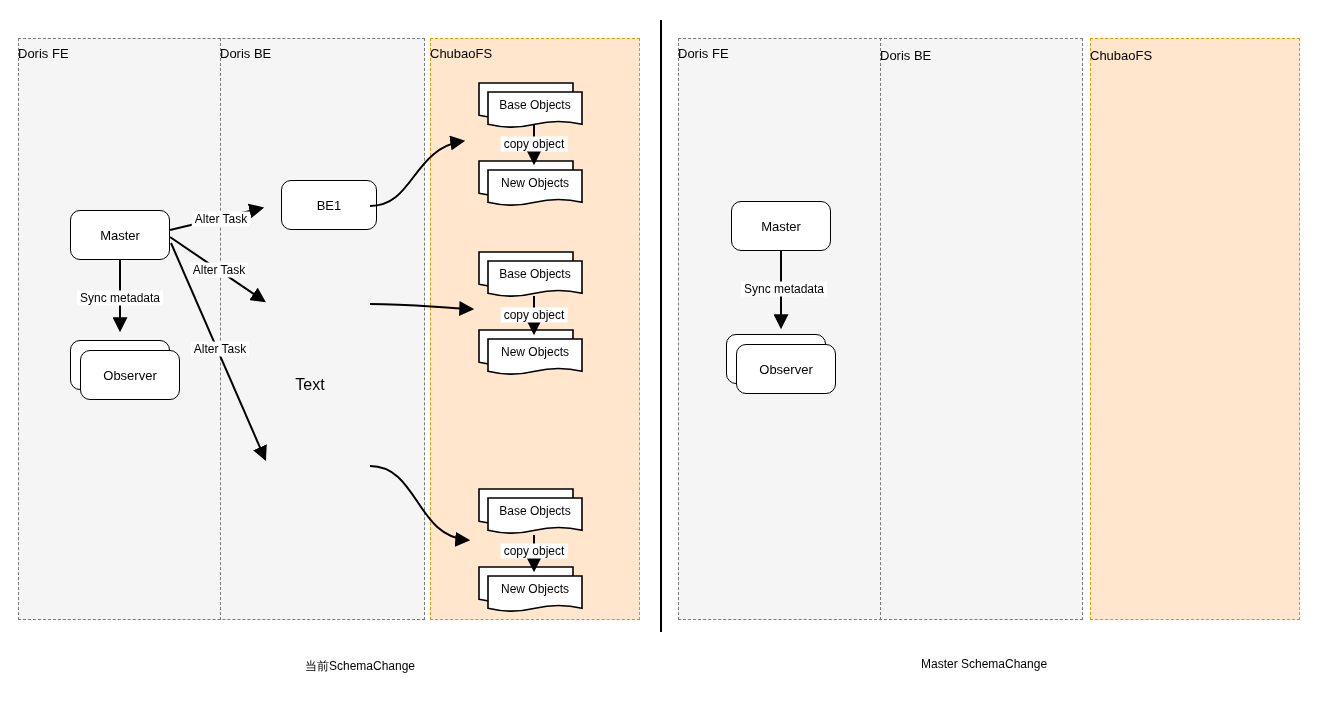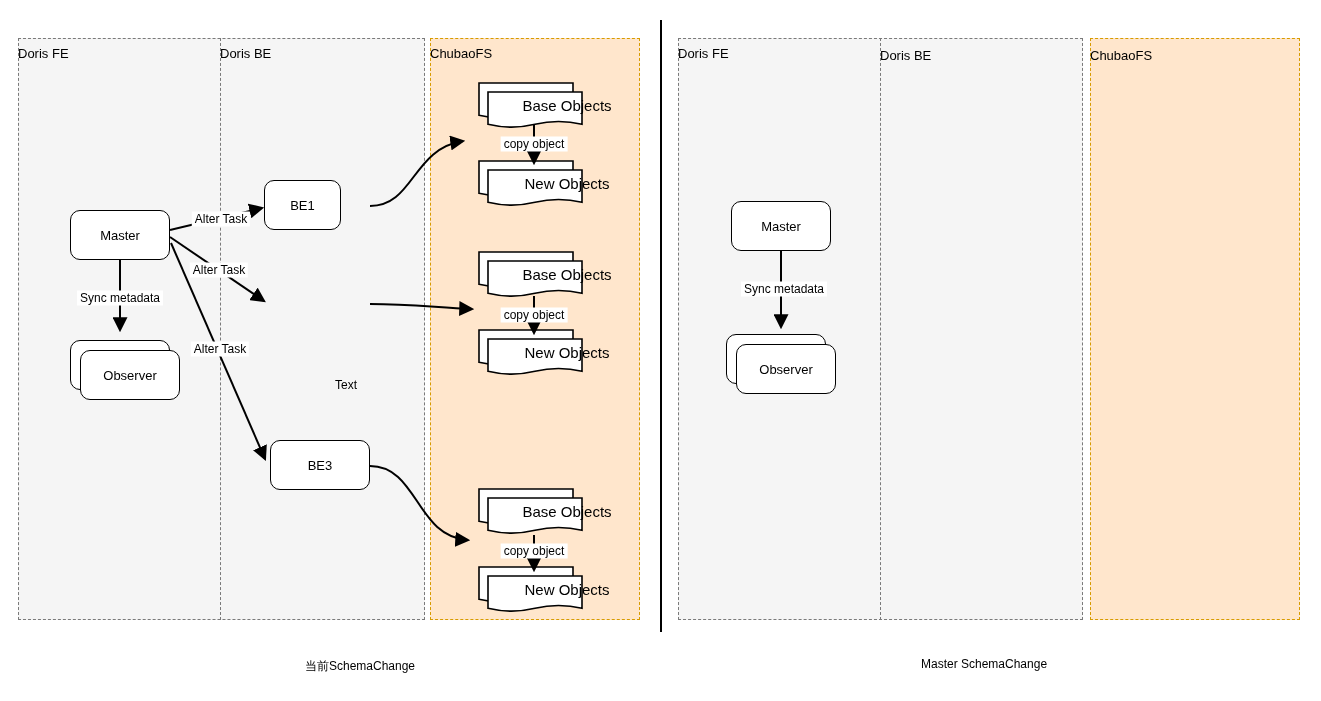--- a/index.html
+++ b/index.html
@@ -8,25 +8,25 @@
   .lane{position:absolute;box-sizing:border-box;}
   .lane-gray{background:#f5f5f5;border:1px dashed #7a7a7a;}
   .lane-orange{background:#ffe6cc;border:1px dashed #d79b00;}
   .lane-divider{position:absolute;width:0;border-left:1px dashed #7a7a7a;}
   .lane-header{position:absolute;font-size:13px;line-height:14px;}
   .node{position:absolute;box-sizing:border-box;background:#ffffff;border:1.5px solid #000;
         border-radius:10px;display:flex;align-items:center;justify-content:center;
         font-size:13px;}
   .edge-label{position:absolute;transform:translate(-50%,-50%);background:#ffffff;
               padding:0 3px;font-size:12px;white-space:nowrap;line-height:15px;}
-  .plain-label{position:absolute;transform:translate(-50%,-50%);font-size:12px;white-space:nowrap;margin-left:36px;}
+  .plain-label{position:absolute;transform:translate(-50%,-50%);font-size:16px;white-space:nowrap;}
   .doc-stack{position:absolute;width:106px;height:50px;}
   .doc-stack svg{position:absolute;left:0;top:0;overflow:visible;}
   .doc-label{position:absolute;left:10px;top:10px;width:94px;height:26px;display:flex;
-             align-items:center;justify-content:center;font-size:15px;white-space:nowrap;margin-left:32px;}
+             align-items:center;justify-content:center;font-size:12px;white-space:nowrap;}
   .arrows{position:absolute;left:0;top:0;pointer-events:none;}
   .center-divider{position:absolute;width:0;border-left:2px solid #000;}
   .caption{position:absolute;font-size:12px;white-space:nowrap;}
   .caption-centered{transform:translateX(-50%);}
   .watermark{position:absolute;font-size:25px;font-weight:bold;letter-spacing:1px;
              color:#ffffff;white-space:nowrap;
              text-shadow:1px 1px 0 #9a9a9a, 2px 2px 2px #6e6e6e, -1px -1px 0 #cfcfcf;}
 </style>
 </head>
 <body>
@@ -94,22 +94,21 @@
         <path d="M1,1 L95,1 L95,33.3 Q71.5,27.6 48,33.3 Q24.5,39 1,33.3 Z"></path>
         <path transform="translate(9,9)" d="M1,1 L95,1 L95,33.3 Q71.5,27.6 48,33.3 Q24.5,39 1,33.3 Z"></path>
       </g>
     </svg>
     <div class="doc-label">New Objects</div>
   </div>
 
   <div class="node" style="left:70px;top:210px;width:100px;height:50px">Master</div>
   <div class="node" style="left:70px;top:340px;width:100px;height:50px"></div>
   <div class="node" style="left:80px;top:350px;width:100px;height:50px">Observer</div>
-  <div class="node" style="left:264px;top:180px;width:77px;height:50px">BE1</div>
-  <div class="node" style="left:270px;top:440px;width:100px;height:50px">BE3</div>
+  <div class="node" style="left:281px;top:180px;width:96px;height:50px">BE1</div>
 
   <div class="lane lane-gray" style="left:678px;top:38px;width:405px;height:582px"></div>
   <div class="lane-divider" style="left:880px;top:38px;height:582px"></div>
   <div class="lane lane-orange" style="left:1090px;top:38px;width:210px;height:582px"></div>
 
   <div class="lane-header" style="left:678px;top:47px;width:202px">Doris FE</div>
   <div class="lane-header" style="left:880px;top:49px;width:203px">Doris BE</div>
   <div class="lane-header" style="left:1090px;top:49px;width:210px">ChubaoFS</div>
 
   <div class="node" style="left:731px;top:201px;width:100px;height:50px">Master</div>

